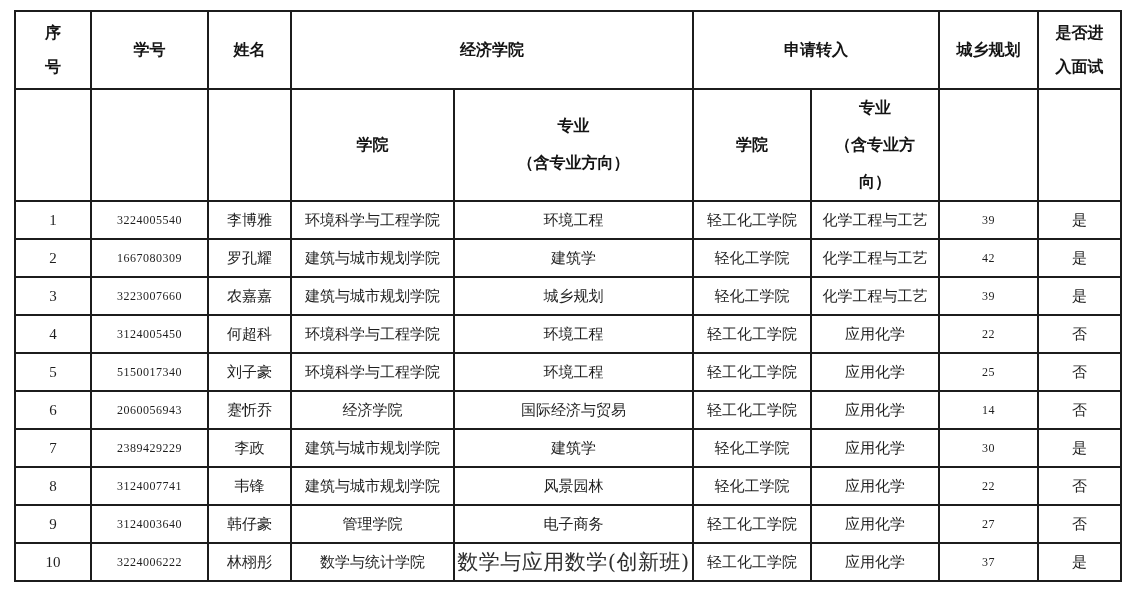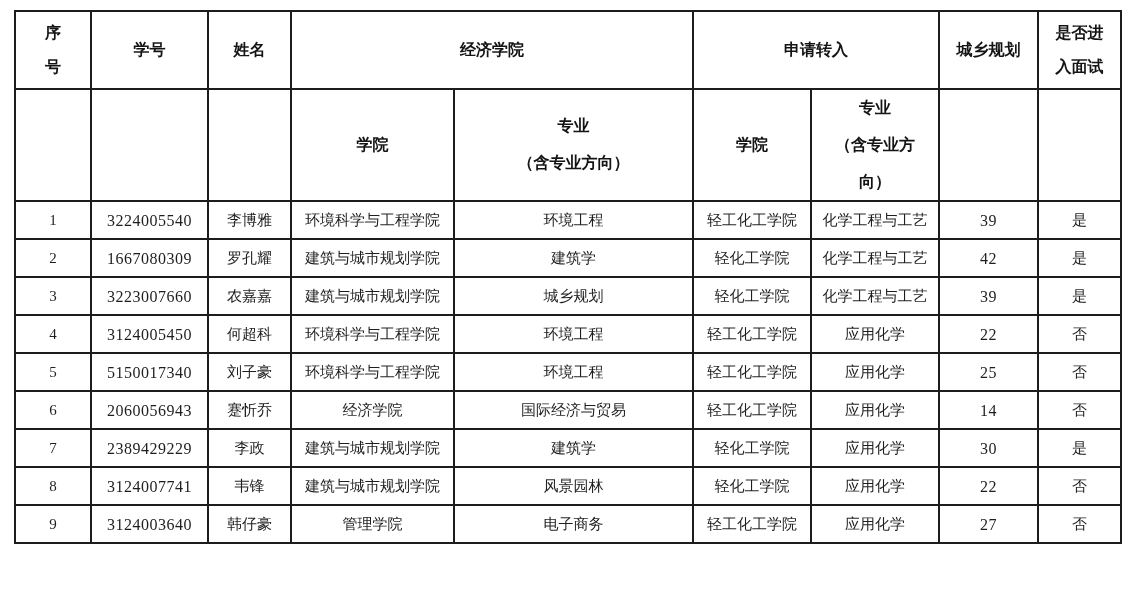--- a/index.html
+++ b/index.html
@@ -47,21 +47,21 @@
   tr.header-row-1 { height: 78px; }
   tr.header-row-2 { height: 110px; }
   tr.header-row-2 th { line-height: 2.3; }
   
   tbody tr { height: 38px; }
   tbody td {
     font-size: 15px;
     line-height: 1.2;
     color: #1e1e1e;
   }
-  td.cell-student-id, td.cell-score { font-size: 16px; letter-spacing: 0.5px; }
+  td.cell-student-id, td.cell-score { font-size: 12px; letter-spacing: 0.5px; }
   td.cell-out-college, td.cell-out-major,
   td.cell-in-college, td.cell-in-major,
   td.cell-name, td.cell-interview { font-size: 15px; }
   
   td.special-font {
     font-family: "DejaVu Serif", "Liberation Serif", serif;
     font-size: 21px;
     color: #2e2e2e;
     letter-spacing: 0.5px;
     white-space: nowrap;
@@ -212,16 +212,27 @@
       <td class="cell-student-id">3124003640</td>
       <td class="cell-name">韩仔豪</td>
       <td class="cell-out-college">管理学院</td>
       <td class="cell-out-major">电子商务</td>
       <td class="cell-in-college">轻工化工学院</td>
       <td class="cell-in-major">应用化学</td>
       <td class="cell-score">27</td>
       <td class="cell-interview">否</td>
     </tr>
 
+    <tr>
+      <td class="cell-no">10</td>
+      <td class="cell-student-id">3224006222</td>
+      <td class="cell-name">林栩彤</td>
+      <td class="cell-out-college">数学与统计学院</td>
+      <td class="cell-out-major special-font">数学与应用数学(创新班)</td>
+      <td class="cell-in-college">轻工化工学院</td>
+      <td class="cell-in-major">应用化学</td>
+      <td class="cell-score">37</td>
+      <td class="cell-interview">是</td>
+    </tr>
   </tbody>
   </table>
 
 </div>
 
 </body></html>

